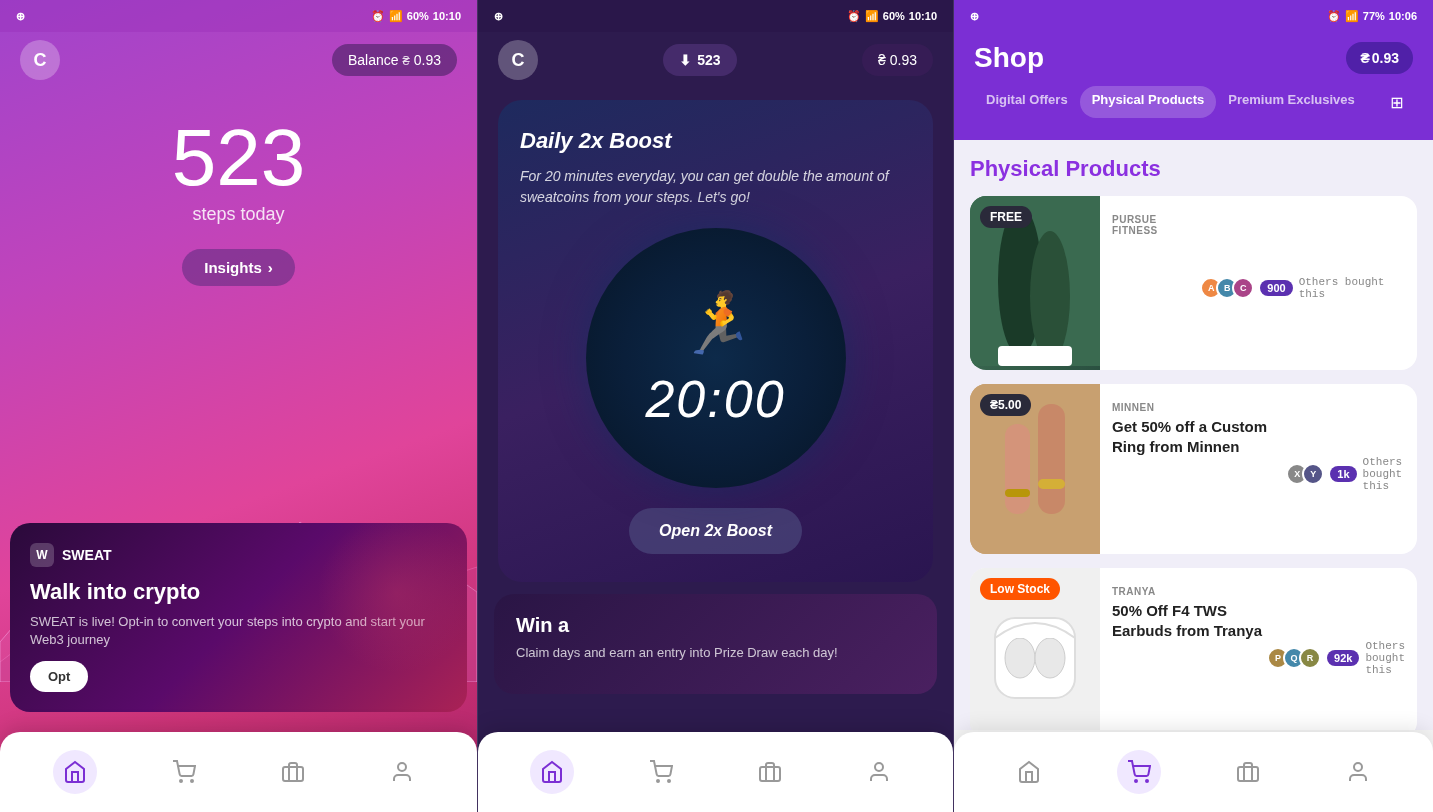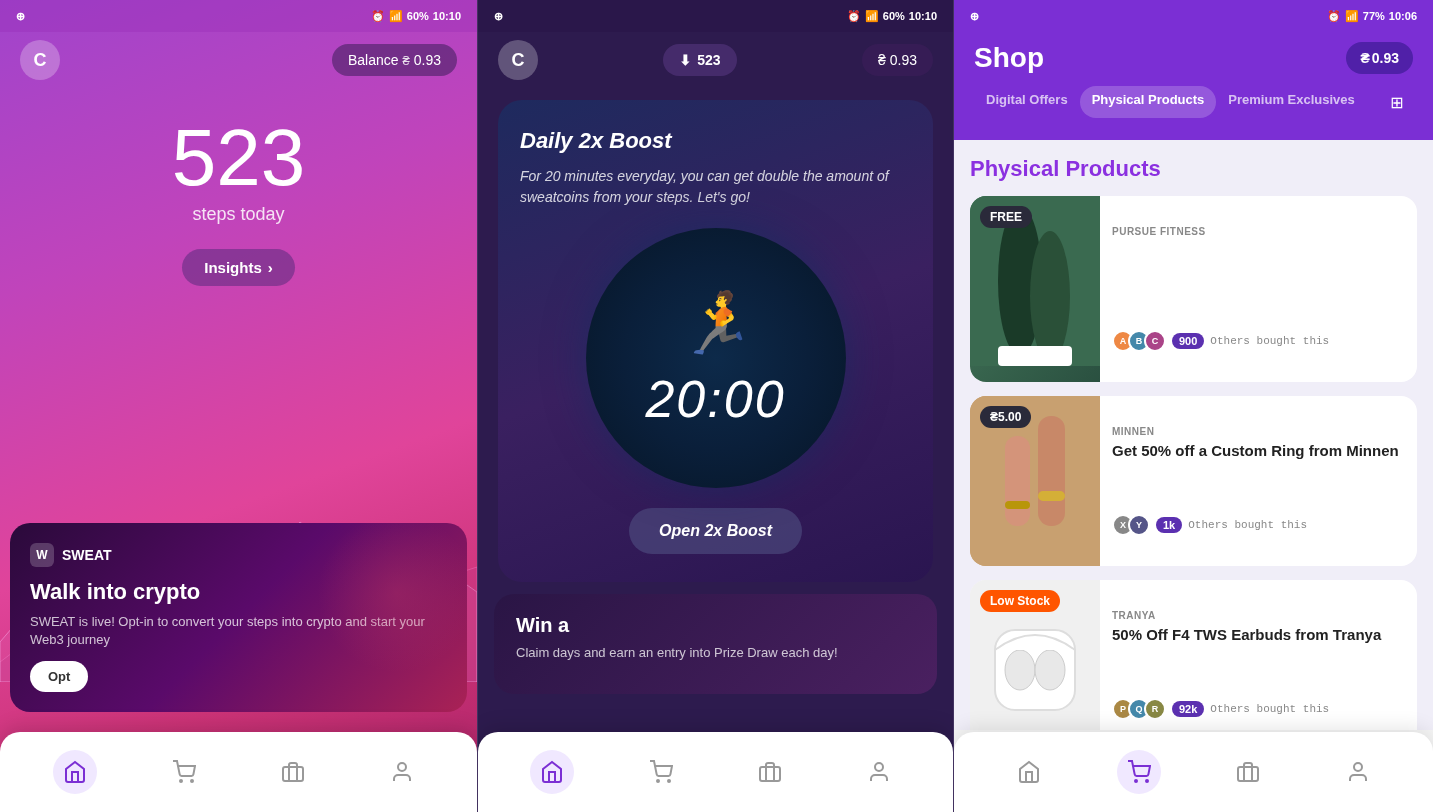--- a/index.html
+++ b/index.html
@@ -335,23 +335,23 @@
       border-radius: 12px;
       padding: 4px 10px;
       font-size: 12px; font-weight: 700;
       color: white;
     }
     .badge-free { background: #2a2a3a; }
     .badge-price { background: #2a2a3a; }
     .badge-low-stock { background: #ff5500; }
 
     .product-info {
-      padding: 30px 12px;
+      padding: 18px 12px;
       flex: 1;
-      display: flex; flex-direction: column; justify-content: space-between;
+      display: flex; flex-direction: row; justify-content: space-between;
     }
     .product-brand {
       font-size: 10px; font-weight: 700;
       color: #888; letter-spacing: 0.5px; text-transform: uppercase;
       margin-bottom: 4px;
     }
     .product-title {
       font-size: 15px; font-weight: 700; color: #222;
       line-height: 1.3;
     }
@@ -378,21 +378,21 @@
       border-radius: 10px;
       padding: 2px 7px;
       font-size: 11px; font-weight: 700; color: white;
     }
     .social-label { font-size: 11px; color: #888; font-family: Liberation Mono, monospace; }
 
     
     .img-fitness {
       background: linear-gradient(135deg, #4a8060 0%, #2a5040 100%);
       display: flex; align-items: flex-end; justify-content: center;
-      padding-bottom: 16px;
+      padding-bottom: 4px;
     }
     .img-ring {
       background: linear-gradient(135deg, #c8a070 0%, #d4b080 100%);
       display: flex; align-items: center; justify-content: center;
     }
     .img-earbuds {
       background: linear-gradient(135deg, #f0f0f0 0%, #e0e0e0 100%);
       display: flex; align-items: center; justify-content: center;
     }
 

